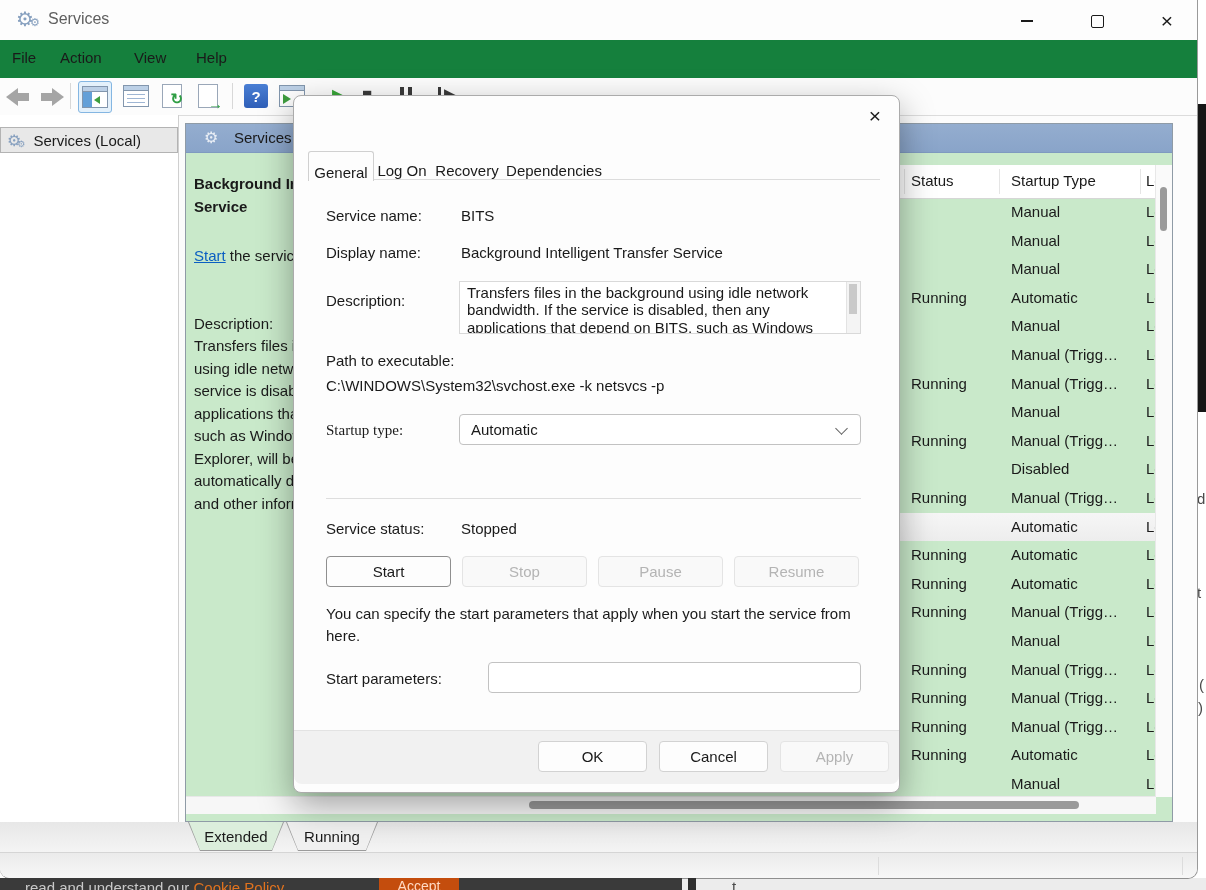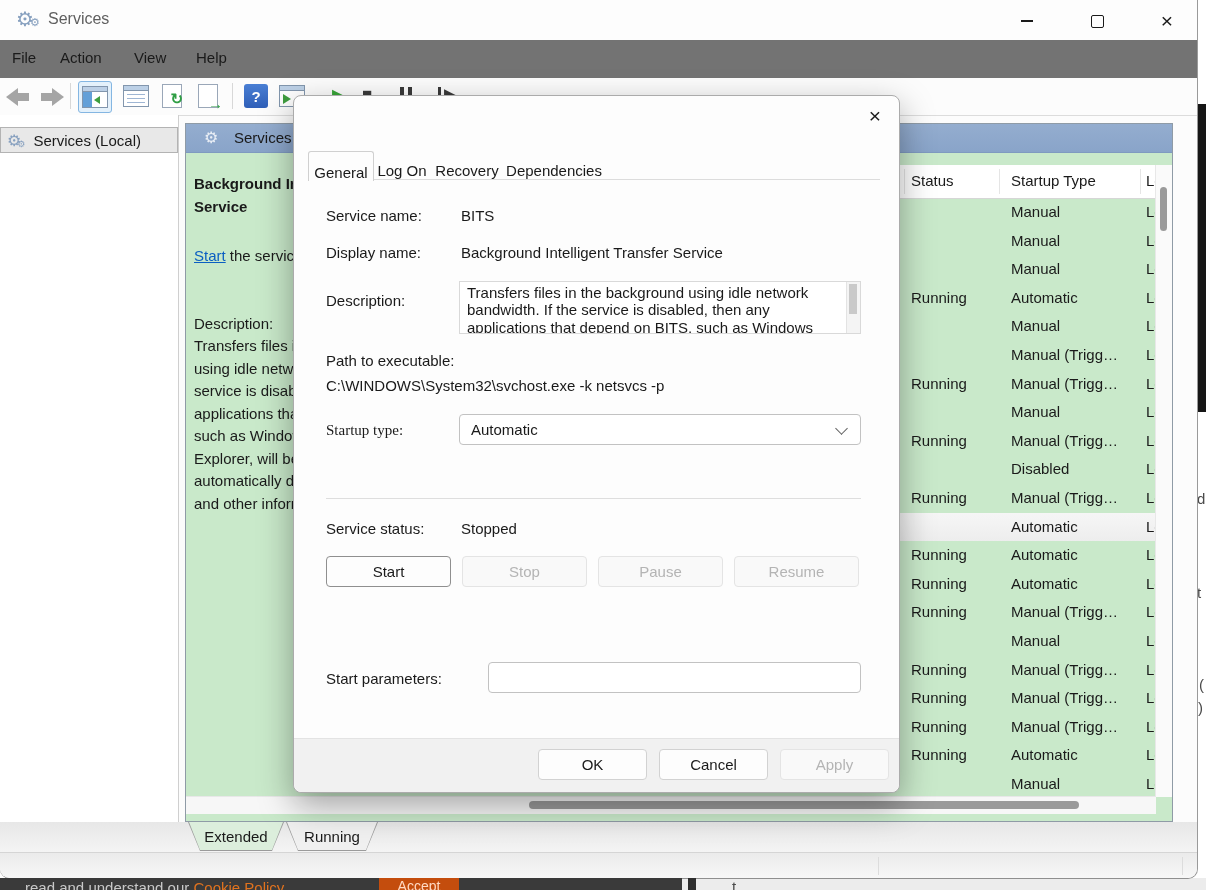--- a/index.html
+++ b/index.html
@@ -7,21 +7,21 @@
          font-family:"Liberation Sans",sans-serif;color:#1a1a1a;}
   .abs{position:absolute;}
   
   .win{position:absolute;left:0;top:0;width:1197px;height:878px;background:#fcfcfc;
        border-right:1px solid #9a9a9a;border-bottom:1px solid #8f8f8f;
        border-radius:0 0 10px 10px;overflow:hidden;z-index:2;}
   .titlebar{position:absolute;left:0;top:0;right:0;height:40px;background:#fdfdfd;}
   .apptitle{position:absolute;left:48px;top:10px;font-size:16px;color:#5f5f5f;}
   .gear{color:#87a0bf;}
   .winbtn{position:absolute;top:8px;width:30px;height:26px;display:flex;align-items:center;justify-content:center;}
-  .menubar{position:absolute;left:0;top:40px;right:0;height:38px;background:#737373;}
+  .menubar{position:absolute;left:0;top:40px;right:0;height:38px;background:#15803d;}
   .menuitem{position:absolute;top:9px;font-size:15px;color:#1a1a1a;}
   .toolbar{position:absolute;left:0;top:78px;right:0;height:37px;background:#fcfcfc;border-bottom:1px solid #dcdcdc;}
   .tsep{position:absolute;top:5px;width:1px;height:26px;background:#d8d8d8;}
   
   .navarr{position:absolute;top:10px;width:26px;height:18px;}
   .navarr .tri{position:absolute;top:0;width:0;height:0;border-top:9px solid transparent;border-bottom:9px solid transparent;}
   .navarr .tail{position:absolute;top:5px;width:11px;height:8px;background:#a5a5a5;}
   .toolbtn{position:absolute;top:3px;width:32px;height:30px;border-radius:3px;display:flex;align-items:center;justify-content:center;}
   .toolbtn.sel{background:#e4f1fb;border:1px solid #84b6e2;}
   .mini-win{width:24px;height:20px;border:1px solid #8296ad;background:#fff;position:relative;}
@@ -91,21 +91,21 @@
   .combo{top:318px;height:31px;border:1px solid #c2c2c2;border-radius:4px;display:flex;align-items:center;}
   .chev{position:absolute;right:14px;top:9px;width:8px;height:8px;border-right:1.6px solid #5f5f5f;
         border-bottom:1.6px solid #5f5f5f;transform:rotate(45deg);}
   .dhr{position:absolute;left:32px;top:402px;width:535px;height:1px;background:#dedede;}
   .dbtn{position:absolute;height:31px;width:125px;border-radius:4px;background:#fdfdfd;border:1px solid #d2d2d2;
         display:flex;align-items:center;justify-content:center;box-sizing:border-box;}
   .dbtn.primary{border-color:#8f8f8f;}
   .dbtn.disabled{border-color:#e4e4e4;color:#b4b4b4;background:#f9f9f9;}
   .dinput{position:absolute;height:31px;background:#fff;border:1px solid #c2c2c2;border-radius:4px;box-sizing:border-box;
         font-family:"Liberation Sans",sans-serif;font-size:15px;padding:0 8px;}
-  .dfooter{position:absolute;left:0;right:0;bottom:0;height:53px;background:#f1f1f1;border-top:1px solid #e3e3e3;
+  .dfooter{position:absolute;left:0;right:0;bottom:8px;height:53px;background:#f1f1f1;border-top:1px solid #e3e3e3;
         border-radius:0 0 8px 8px;}
   .fbtn{position:absolute;top:10px;width:109px;height:31px;}
   
   .blackstrip{position:absolute;left:1198px;top:104px;width:8px;height:308px;background:#161616;z-index:1;}
   .frag{position:absolute;font-size:15px;color:#4a4a4a;z-index:1;}
   .banner{position:absolute;left:0;top:878px;width:682px;height:12px;background:#3a3a3a;overflow:hidden;z-index:3;}
   .bannertext{position:absolute;left:25px;top:1px;font-size:15px;color:#c9c9c9;white-space:nowrap;}
   .accept{position:absolute;left:379px;top:0px;width:80px;height:12px;background:#c44d0d;color:#ffd9c2;
           font-size:14px;text-align:center;overflow:hidden;}
   .darkbar{position:absolute;left:688px;top:878px;width:8px;height:12px;background:#2e2e2e;z-index:3;}
@@ -419,20 +419,21 @@
     <div class="dbtn disabled" style="left:168px;top:460px;align-items:center;">
         <span>Stop</span>
       </div>
     <div class="dbtn disabled" style="left:304px;top:460px;text-align:right;">
         <span>Pause</span>
       </div>
     <div class="dbtn disabled" style="left:440px;top:460px;">
         <span>Resume</span>
       </div>
 
+    <div class="dlabel" style="left:32px;top:507px;width:552px;line-height:22px;white-space:normal;">You can specify the start parameters that apply when you start the service from here.</div>
 
     <span class="dlabel" style="left:32px;top:574px;">Start parameters:</span>
     <input class="dinput" style="left: 194px; top: 566px; width: 373px;" value="">
 
     <div class="dfooter">
       <div class="dbtn fbtn" style="left:244px;">
           <span>OK</span>
         </div>
       <div class="dbtn fbtn" style="left:365px;">
           <span>Cancel</span>

